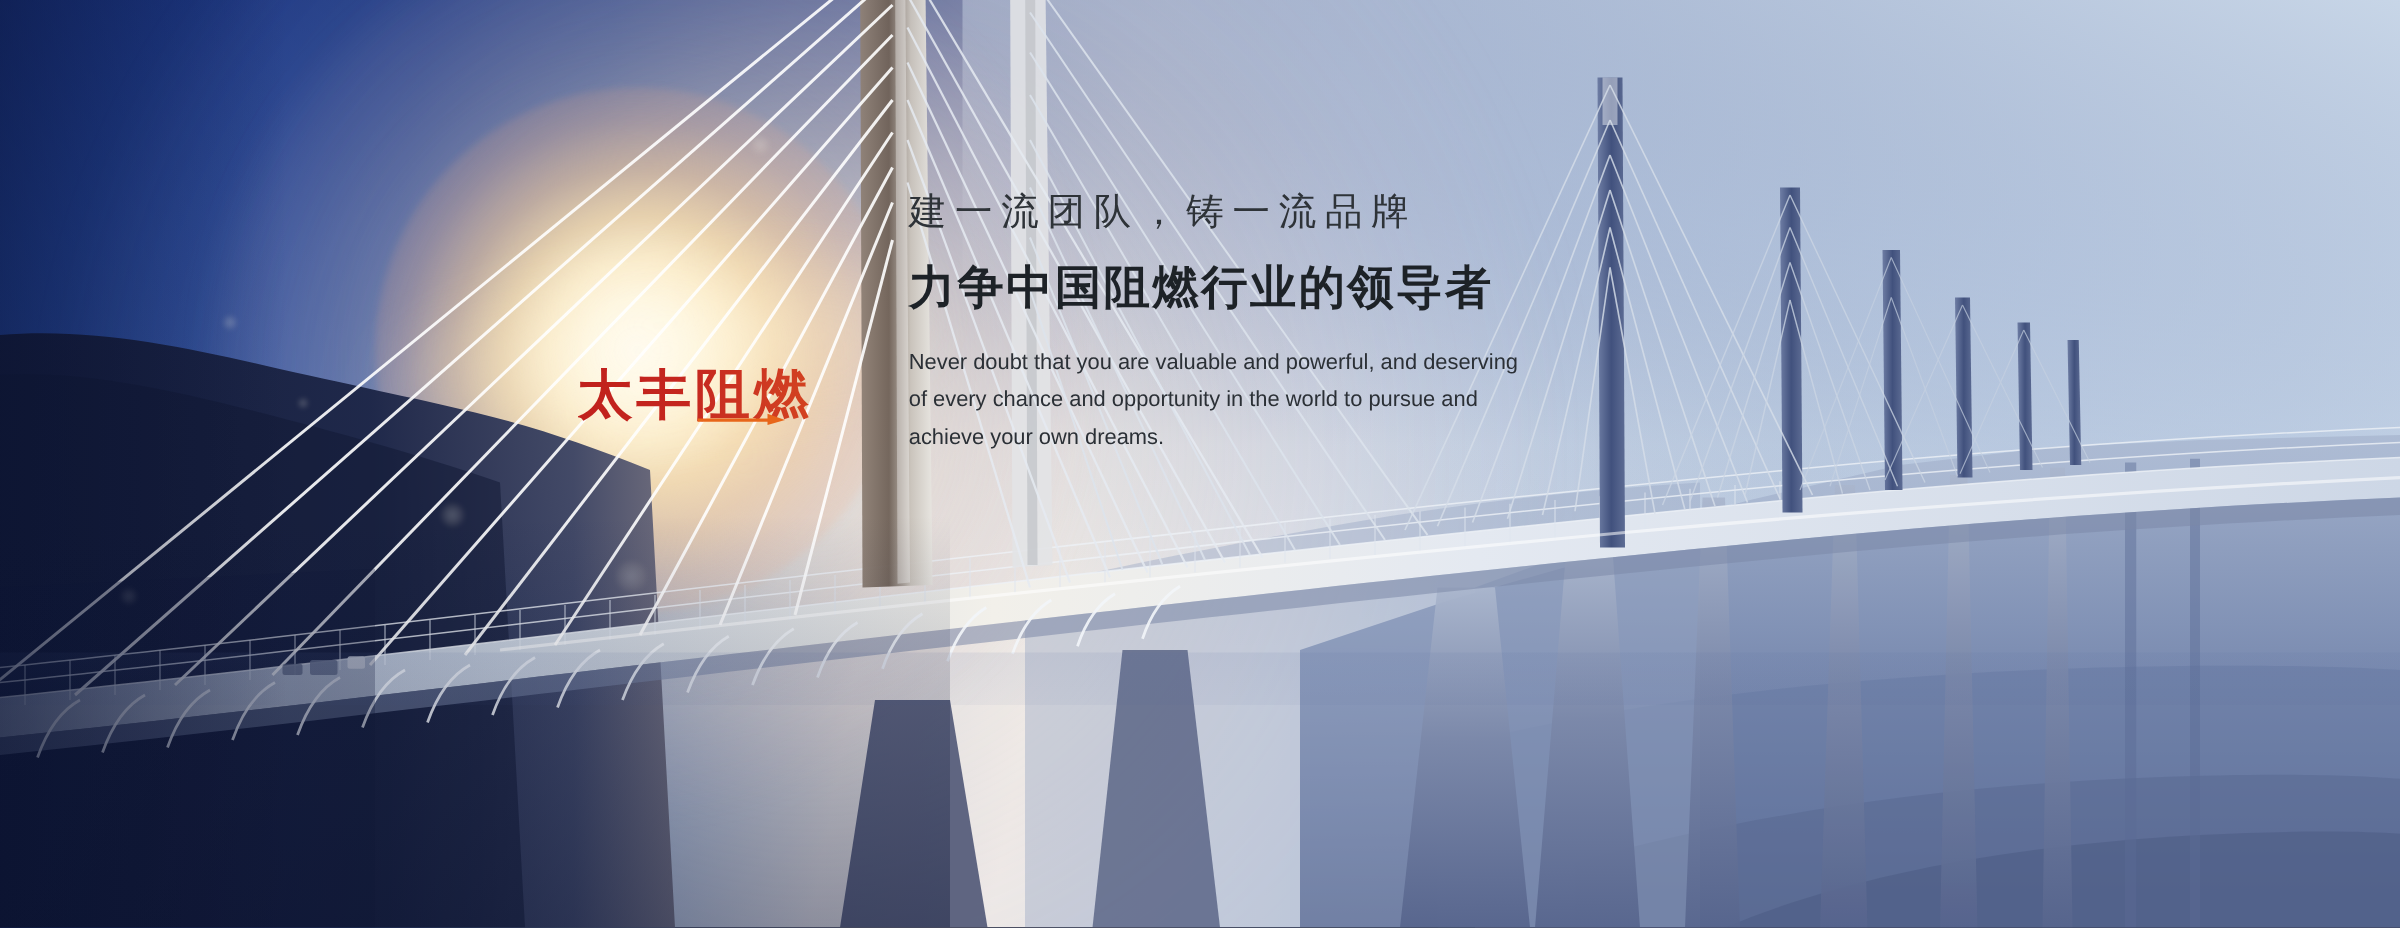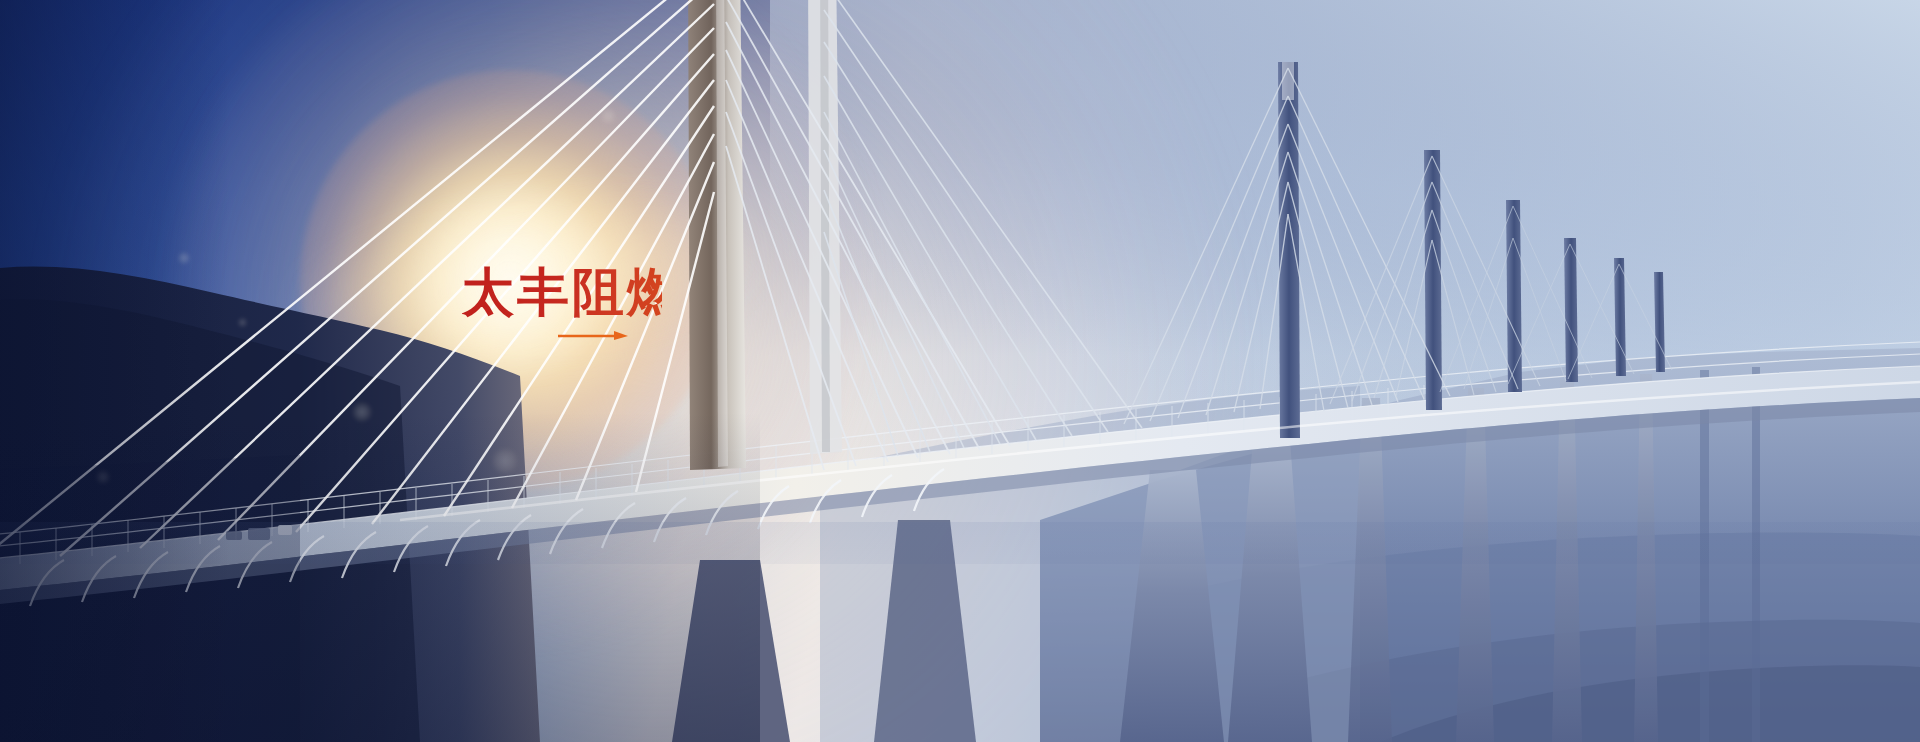--- a/index.html
+++ b/index.html
@@ -111,30 +111,31 @@
   
   .content { position:absolute; inset:0; }
 
   .logo-block {
     position:absolute;
     left:462px; top:266px;
     width:200px;
   }
   .logo-text {
     font-family: "DejaVu Sans", "Liberation Sans", sans-serif;
-    font-size: 52px;
+    font-size: 44px;
     font-weight: 700;
     letter-spacing: 3px;
     line-height: 1;
     color: #c2271f;
     background: linear-gradient(100deg, #c0201c 0%, #c5271f 45%, #cf3a22 75%, #d4461f 100%);
     -webkit-background-clip: text;
     background-clip: text;
     -webkit-text-fill-color: transparent;
     white-space: nowrap;
+    margin-top: 28px;
   }
   .logo-arrow {
     position:absolute;
     left:96px; top:62px;
     width:70px; height:14px;
   }
 
   .copy-block {
     position:absolute;
     left:727px; top:150px;
@@ -463,15 +464,24 @@
   <div class="content">
 
     <div class="logo-block">
       <div class="logo-text">太丰阻燃</div>
       <svg class="logo-arrow" viewBox="0 0 70 14">
         <line x1="0" y1="8" x2="62" y2="8" stroke="#e8661a" stroke-width="2.6"></line>
         <polygon points="56,3 70,8 56,12" fill="#e8661a"></polygon>
       </svg>
     </div>
 
+    <div class="copy-block">
+      <div class="headline-sub">建一流团队，铸一流品牌</div>
+      <div class="headline-main">力争中国阻燃行业的领导者</div>
+      <div class="desc">
+        <span class="desc-line">Never doubt that you are valuable and powerful, and deserving</span>
+        <span class="desc-line"> of every chance and opportunity in the world to pursue and</span>
+        <span class="desc-line">achieve your own dreams.</span>
+      </div>
+    </div>
 
   </div>
 </div>
 
 </body></html>

